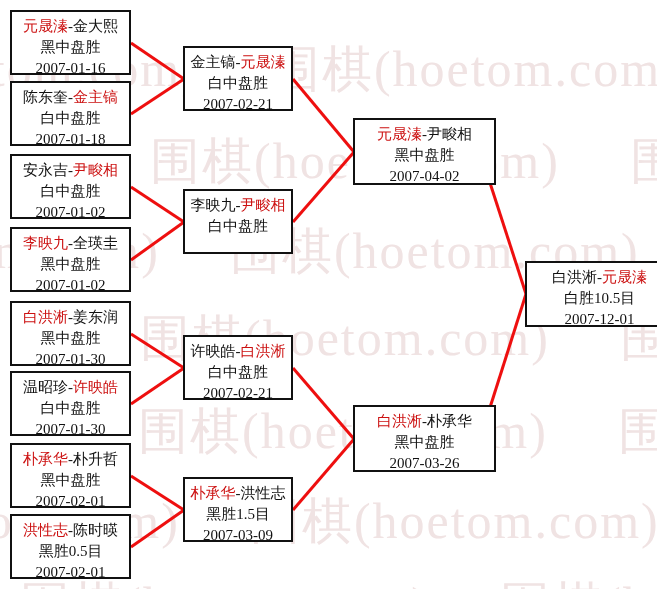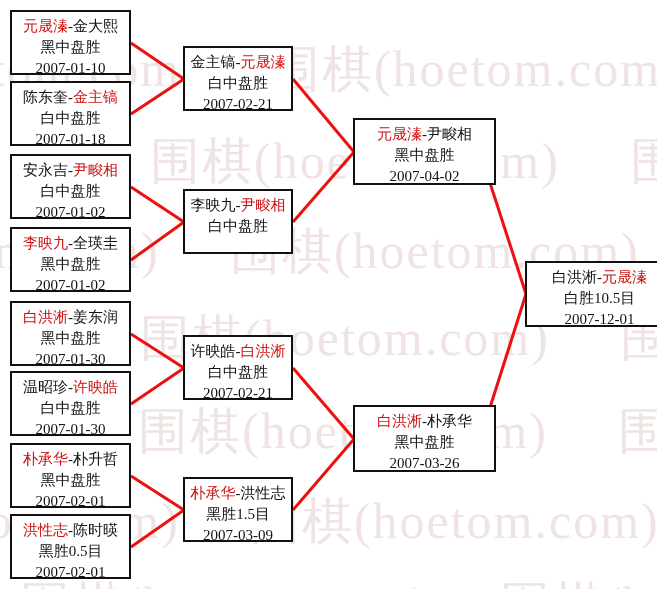--- a/index.html
+++ b/index.html
@@ -77,21 +77,21 @@
     <line x1="293" y1="222" x2="354" y2="152"></line>
     <line x1="293" y1="368" x2="354" y2="439"></line>
     <line x1="293" y1="510" x2="354" y2="439"></line>
     <line x1="480" y1="152" x2="526" y2="294"></line>
     <line x1="480" y1="439" x2="526" y2="294"></line>
   </svg>
 
   <div class="box col-r1" style="top:10px">
     <div class="names" data-winner="1"><span class="p1">元晟溱</span><span class="sep">-</span><span class="p2">金大熙</span></div>
     <div class="result">黑中盘胜</div>
-    <div class="date">2007-01-10</div>
+    <div class="date">2007-01-16</div>
   </div>
   <div class="box col-r1" style="top:81px">
     <div class="names" data-winner="2"><span class="p1">陈东奎</span><span class="sep">-</span><span class="p2">金主镐</span></div>
     <div class="result">白中盘胜</div>
     <div class="date">2007-01-18</div>
   </div>
   <div class="box col-r1" style="top:154px">
     <div class="names" data-winner="2"><span class="p1">安永吉</span><span class="sep">-</span><span class="p2">尹畯相</span></div>
     <div class="result">白中盘胜</div>
     <div class="date">2007-01-02</div>

